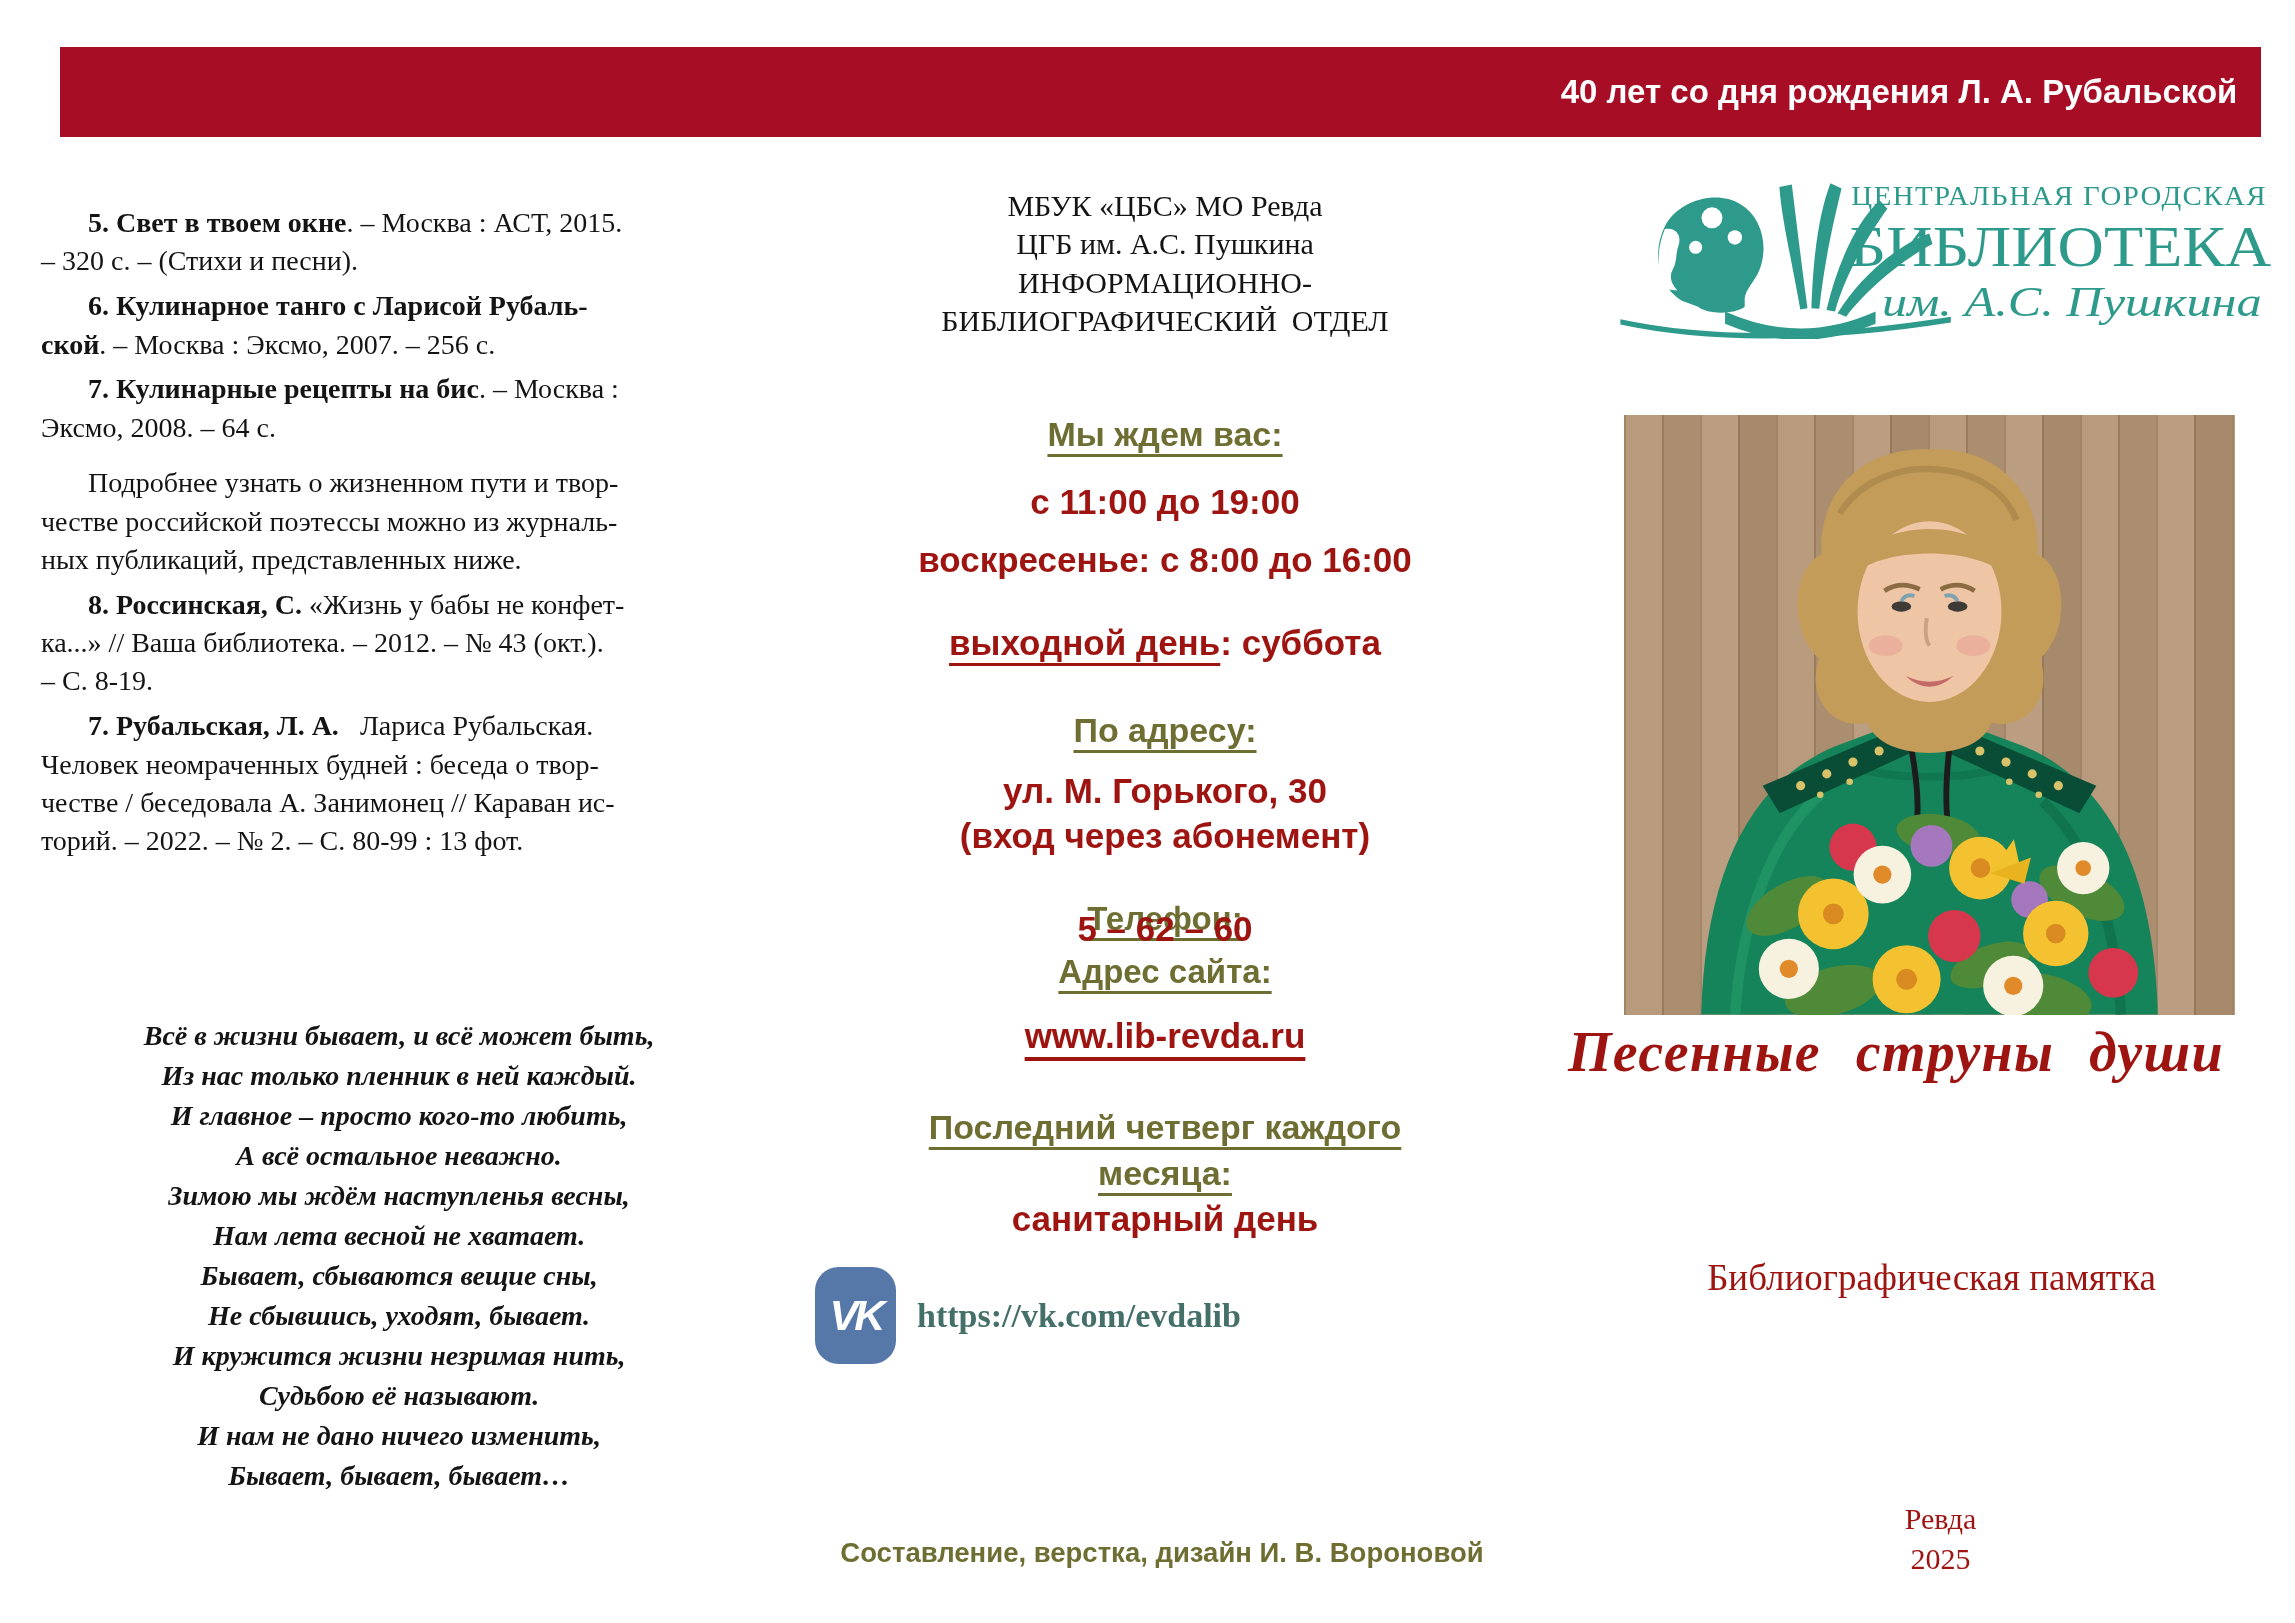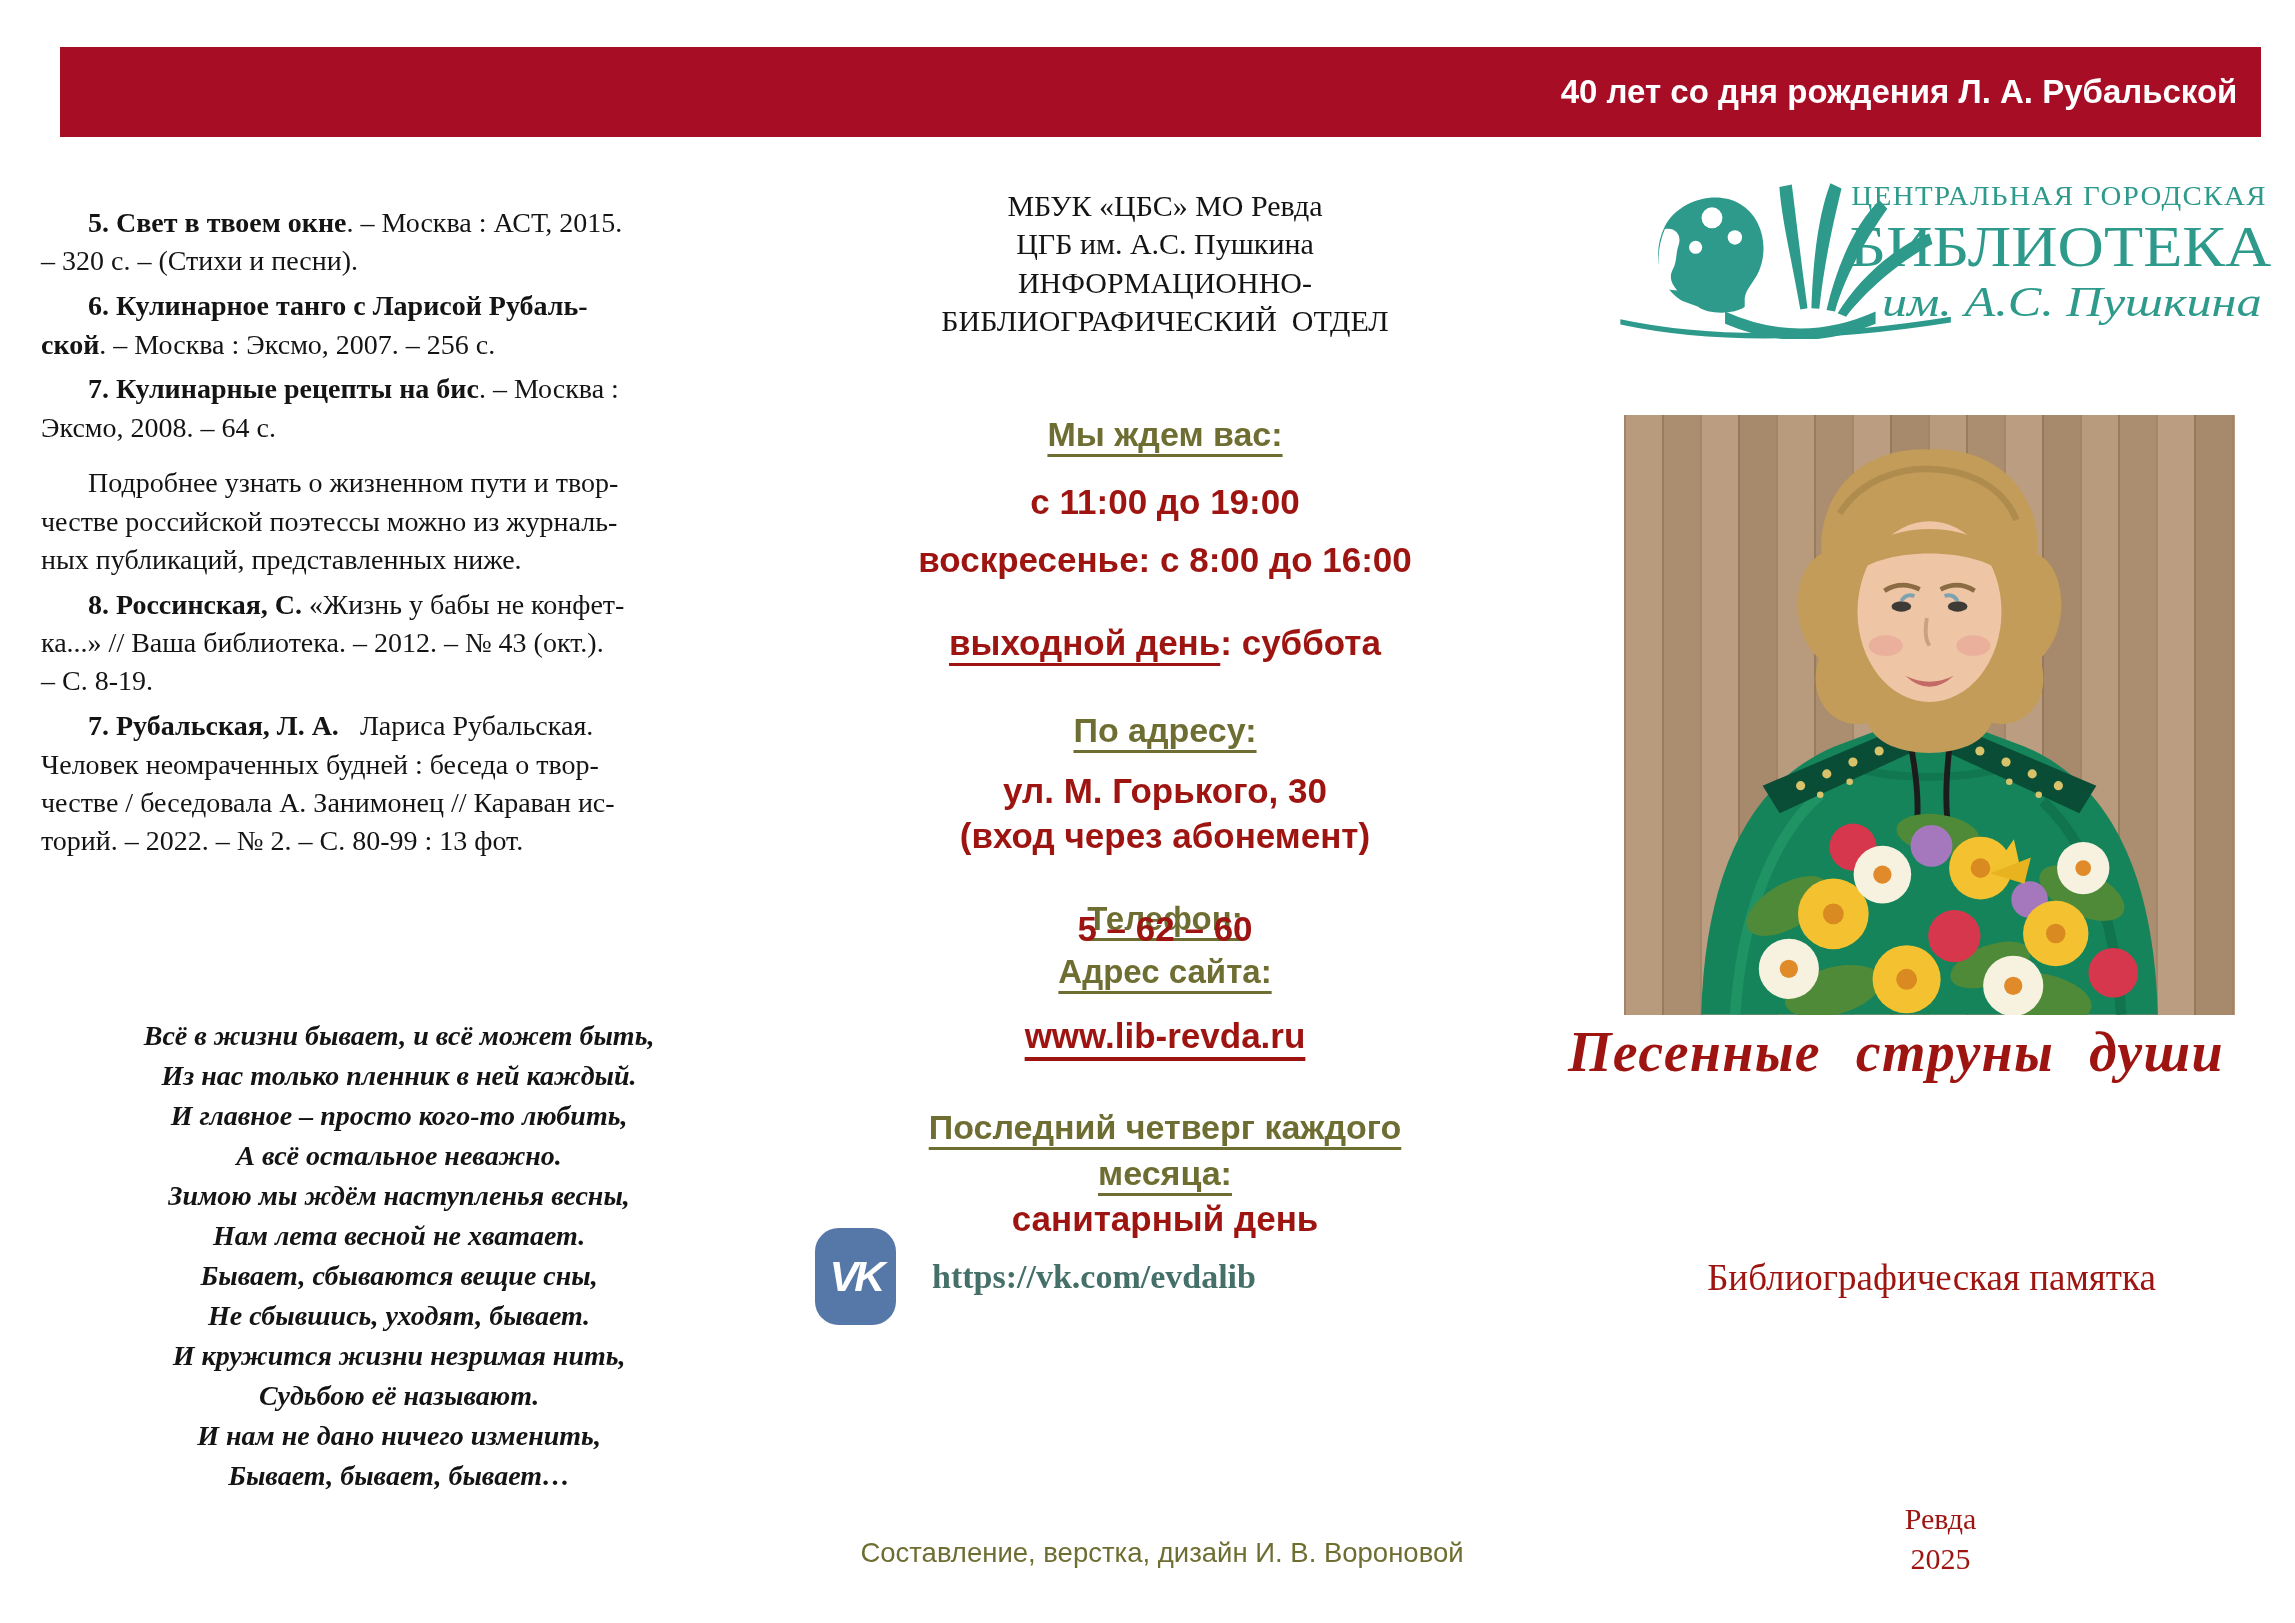--- a/index.html
+++ b/index.html
@@ -40,33 +40,33 @@
   .olive-h{
     font-family:"Liberation Sans", sans-serif;font-weight:700;font-size:34px;color:var(--olive);
     text-decoration:underline;text-decoration-thickness:3.3px;text-underline-offset:7.9px;
     white-space:pre-line;line-height:1.35;
   }
   .red-line{font-family:"Liberation Sans", sans-serif;font-weight:700;font-size:35px;color:var(--red);}
   #site-url{
     text-decoration:underline;text-decoration-thickness:3.9px;text-underline-offset:9.2px;display:inline-block;
   }
   .ul-label{text-decoration:underline;text-decoration-thickness:3.3px;text-underline-offset:7.9px;}
-  #vk-row{left:815px;top:1228px;width:710px;display:flex;align-items:center;gap:36px;text-align:left;}
+  #vk-row{left:815px;top:1267px;width:710px;display:flex;align-items:center;gap:21px;text-align:left;}
   #vk-icon{
     width:81px;height:97px;background:var(--vk-blue);border-radius:23.6px;
     display:flex;align-items:center;justify-content:center;flex:0 0 auto;
   }
   #vk-icon span{
     color:#ffffff;font-family:"Liberation Sans", sans-serif;font-weight:700;
     font-size:43px;letter-spacing:-3.9px;font-style:italic;
   }
   #vk-link{font-family:"Liberation Serif", serif;font-weight:700;font-size:34px;color:var(--link-teal);}
   #credits{
     left:753px;top:1537px;width:818px;text-align:center;color:var(--olive);
-    font-family:"Liberation Sans", sans-serif;font-weight:400;font-size:27.5px;
+    font-family:"Liberation Sans", sans-serif;font-weight:700;font-size:27.5px;
   }
 
   
   #logo{left:1604px;top:149px;width:674px;height:190px;}
   #photo{
     left:1624px;top:415px;width:611px;height:600px;
     background-color:#b2957a;
     background-image:
       repeating-linear-gradient(90deg, rgba(110,80,52,.30) 0 2px, rgba(0,0,0,0) 2px 38px),
       repeating-linear-gradient(90deg, #b89a7c 0 38px, #ab8d6f 38px 76px, #bb9e81 76px 114px, #a78a6c 114px 152px);

